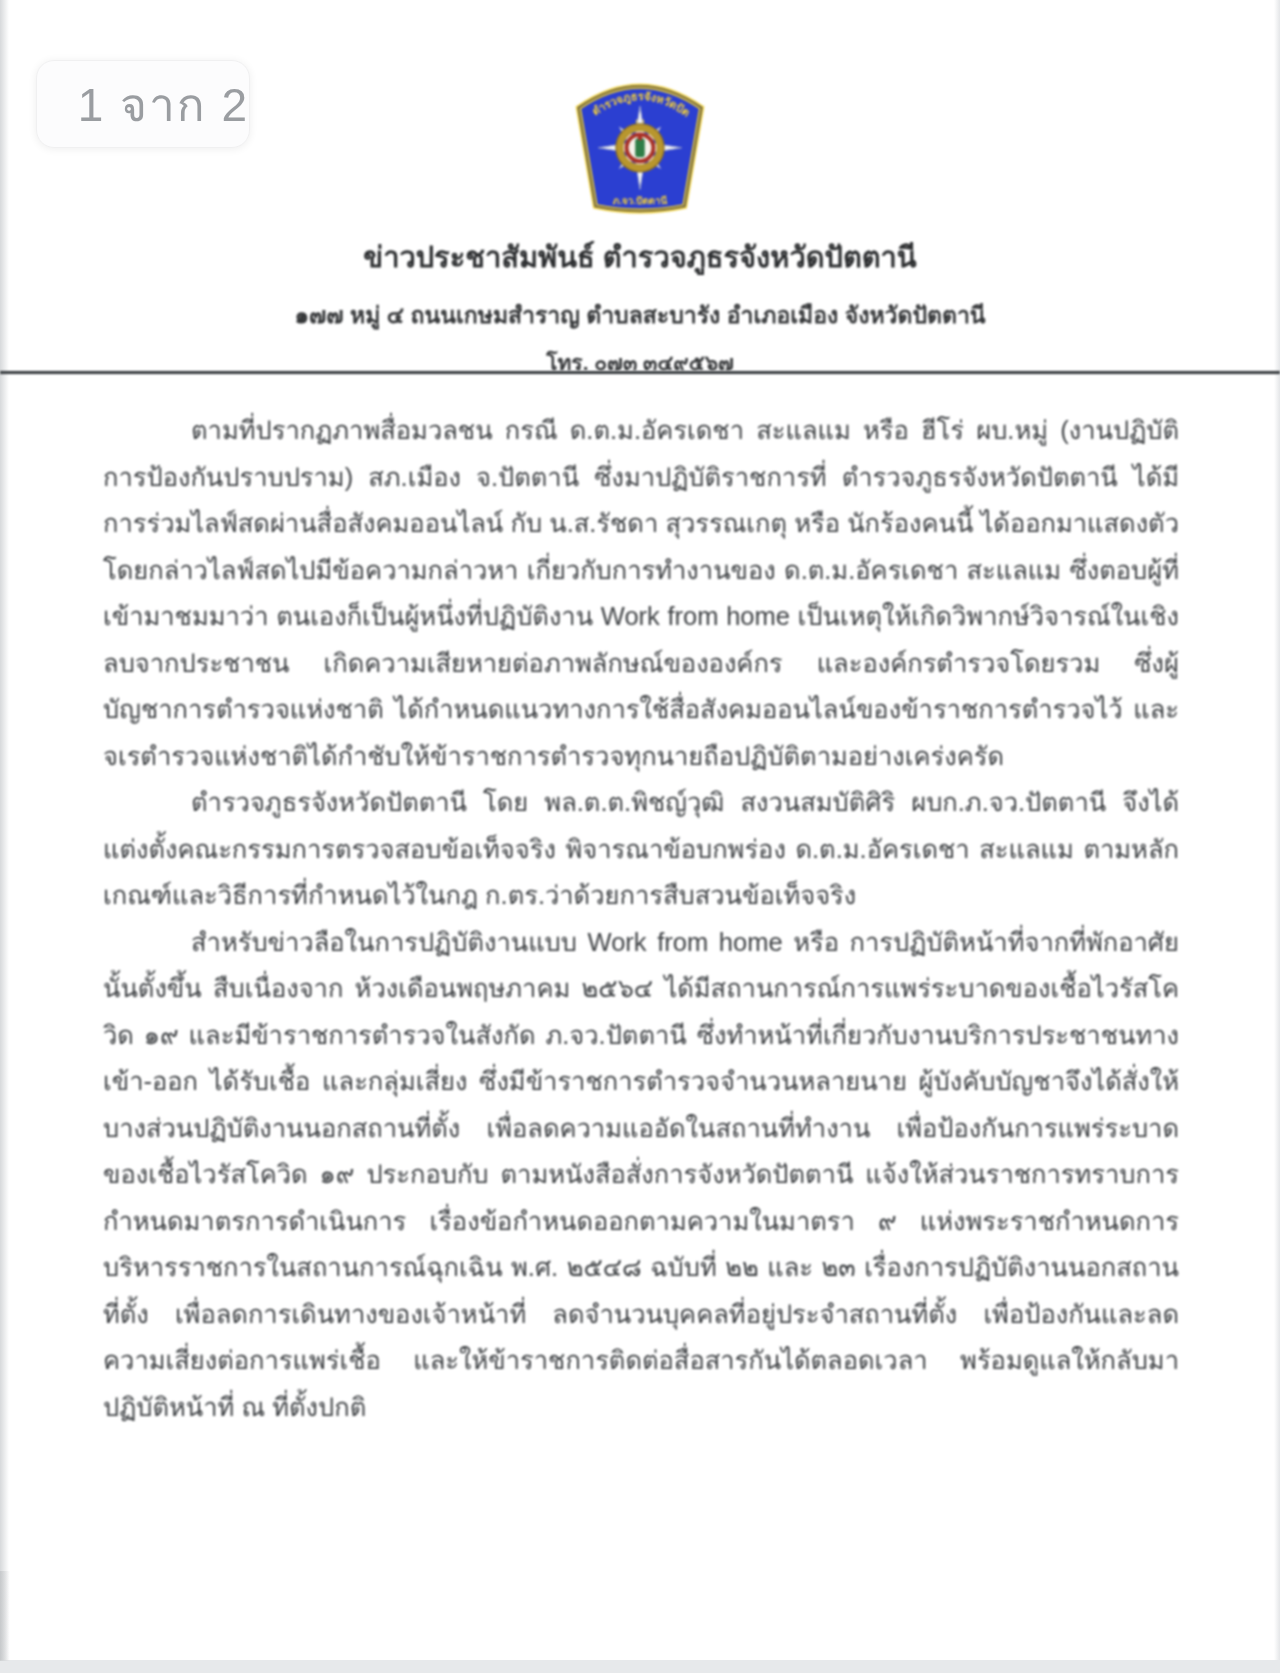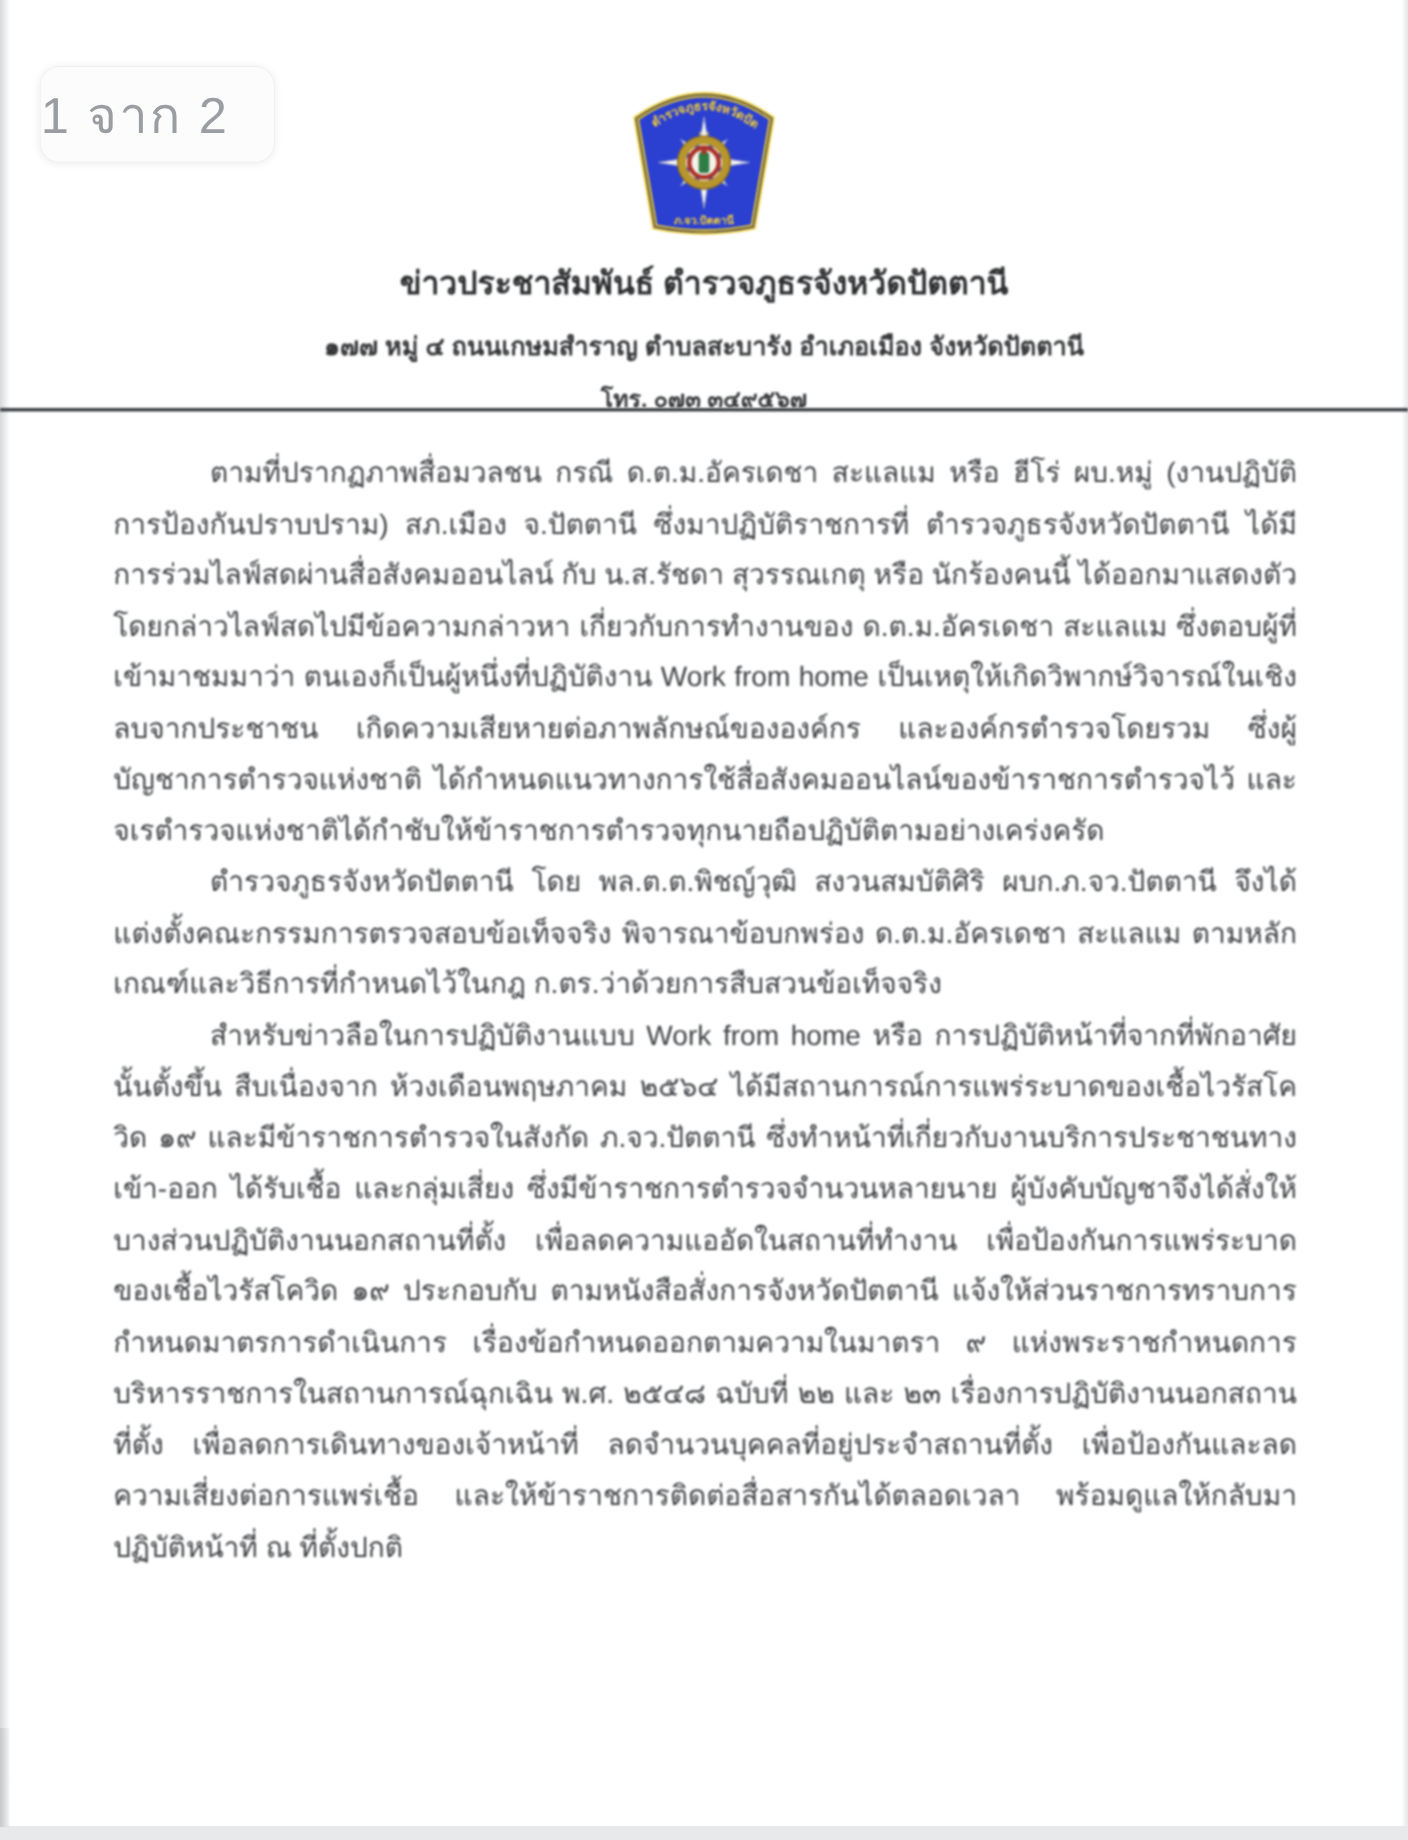--- a/index.html
+++ b/index.html
@@ -14,21 +14,21 @@
     background:linear-gradient(to left,#e4e6e8,rgba(255,255,255,0));}
   .edge-bottom{position:absolute;bottom:0;left:0;width:100%;height:13px;background:#e7e9eb;}
   .smudge-bl{position:absolute;left:0;bottom:12px;width:10px;height:90px;
     background:linear-gradient(to right,#b9bcbe,rgba(255,255,255,0));opacity:.55;}
 
   
   .pill{
     position:absolute;left:36px;top:60px;width:212px;height:86px;
     border-radius:18px;background:#fcfcfd;border:1px solid #f0f0f1;
     box-shadow:0 1px 8px rgba(0,0,0,.07);
-    display:flex;align-items:center;justify-content:flex-start;
+    display:flex;align-items:center;justify-content:flex-end;
     color:#9a9da1;font-size:46px;letter-spacing:2px;filter:blur(.6px);
   }
 
   
   .logo{position:absolute;left:50%;top:58px;transform:translateX(-50%);
     width:154px;height:158px;filter:blur(.9px);}
 
   
   .header{position:absolute;top:234px;left:0;width:100%;text-align:center;
     color:#2c2e30;filter:blur(1px);}

